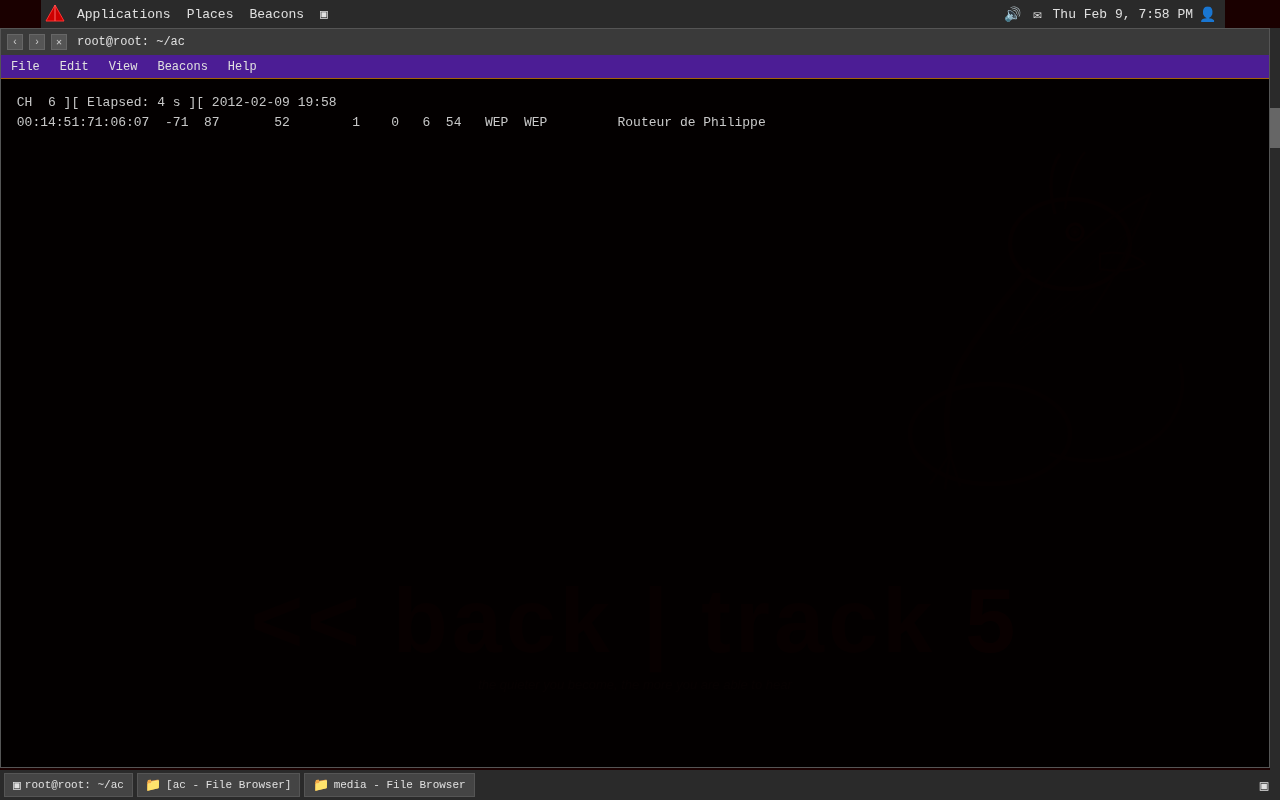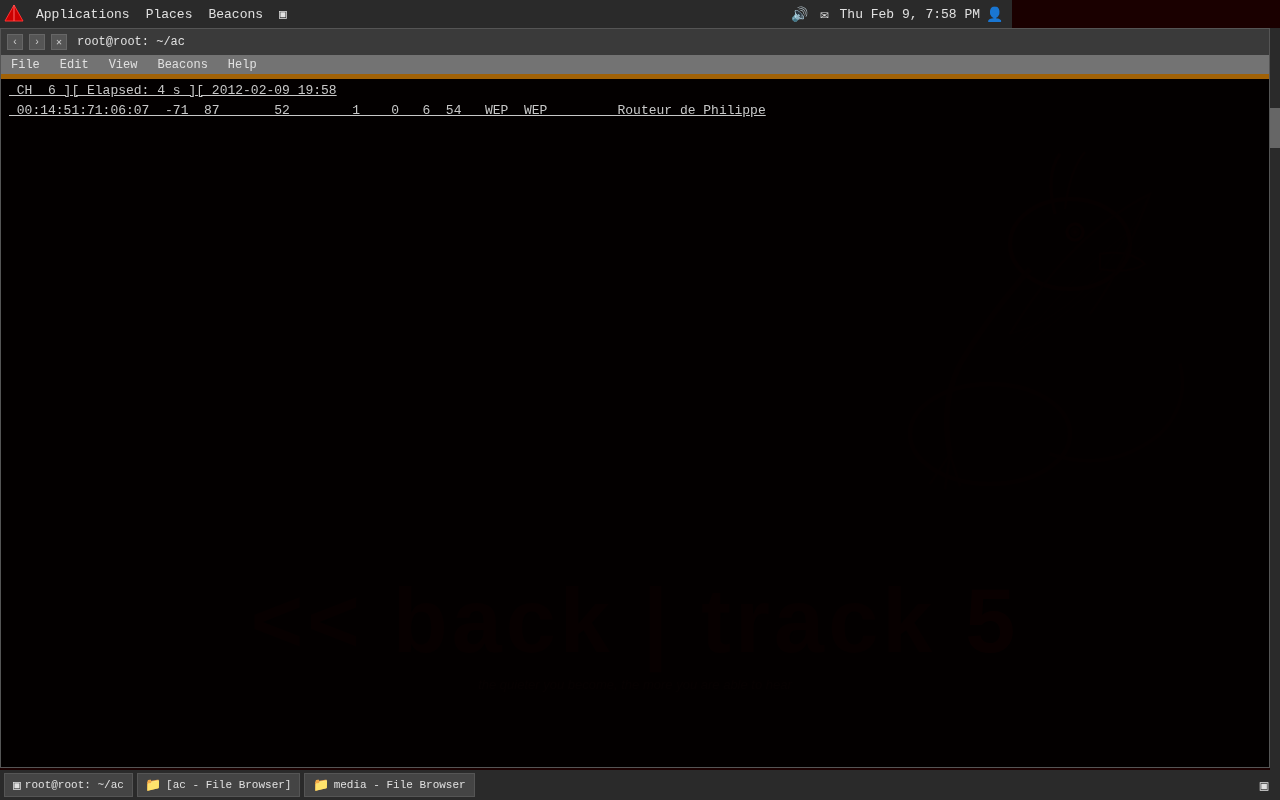--- a/index.html
+++ b/index.html
@@ -7,27 +7,28 @@
       width: 1280px;
       height: 800px;
       overflow: hidden;
       font-family: 'Courier New', Courier, monospace;
       background: #1a0000;
       color: #d0d0d0;
     }
 
     
     #taskbar-top {
-      width: 1012px;
+      width: 1184px;
       height: 28px;
       background: #2a2a2a;
       display: flex;
       align-items: center;
       position: relative;
       z-index: 100;
+      margin-left: 41px;
     }
     #kali-logo {
       width: 28px;
       height: 28px;
       display: flex;
       align-items: center;
       justify-content: center;
       flex-shrink: 0;
     }
     .top-menu-item {
@@ -90,44 +91,43 @@
       color: #ccc;
       cursor: pointer;
     }
     #terminal-title {
       font-size: 12px;
       color: #e0e0e0;
       margin-left: 4px;
     }
     #menu-bar {
       height: 24px;
-      background: #737373;
+      background: #4c1d95;
       display: flex;
       align-items: center;
       flex-shrink: 0;
-      border-bottom: 5px solid #a16207;
+      border-bottom: 1px solid #a16207;
     }
     .menu-item {
       font-size: 12px;
       color: #e0e0e0;
       padding: 0 10px;
       height: 24px;
       display: flex;
       align-items: center;
       cursor: pointer;
     }
     #terminal-content {
       flex: 1;
-      padding: 2px 8px;
+      padding: 14px 8px;
       font-size: 13px;
       color: #c8c8c8;
       line-height: 1.5;
       overflow: hidden;
       position: relative;
-      text-decoration: underline;
     }
     .term-line {
       white-space: pre;
       font-family: 'Courier New', Courier, monospace;
       font-size: 13px;
       line-height: 1.55;
     }
     .term-header-line { color: #c8c8c8; }
     .term-col-header { color: #c8c8c8; font-weight: bold; }
 

